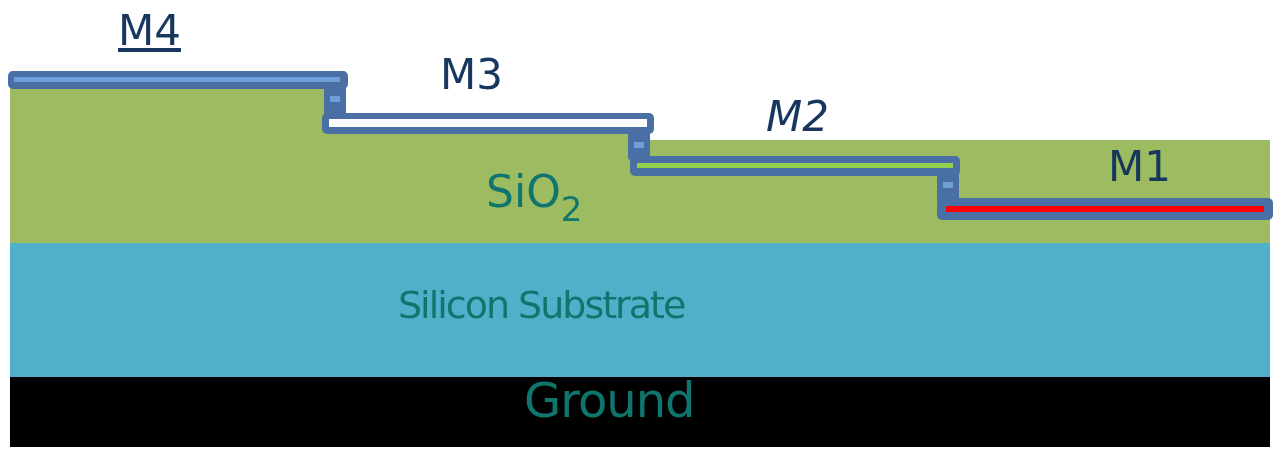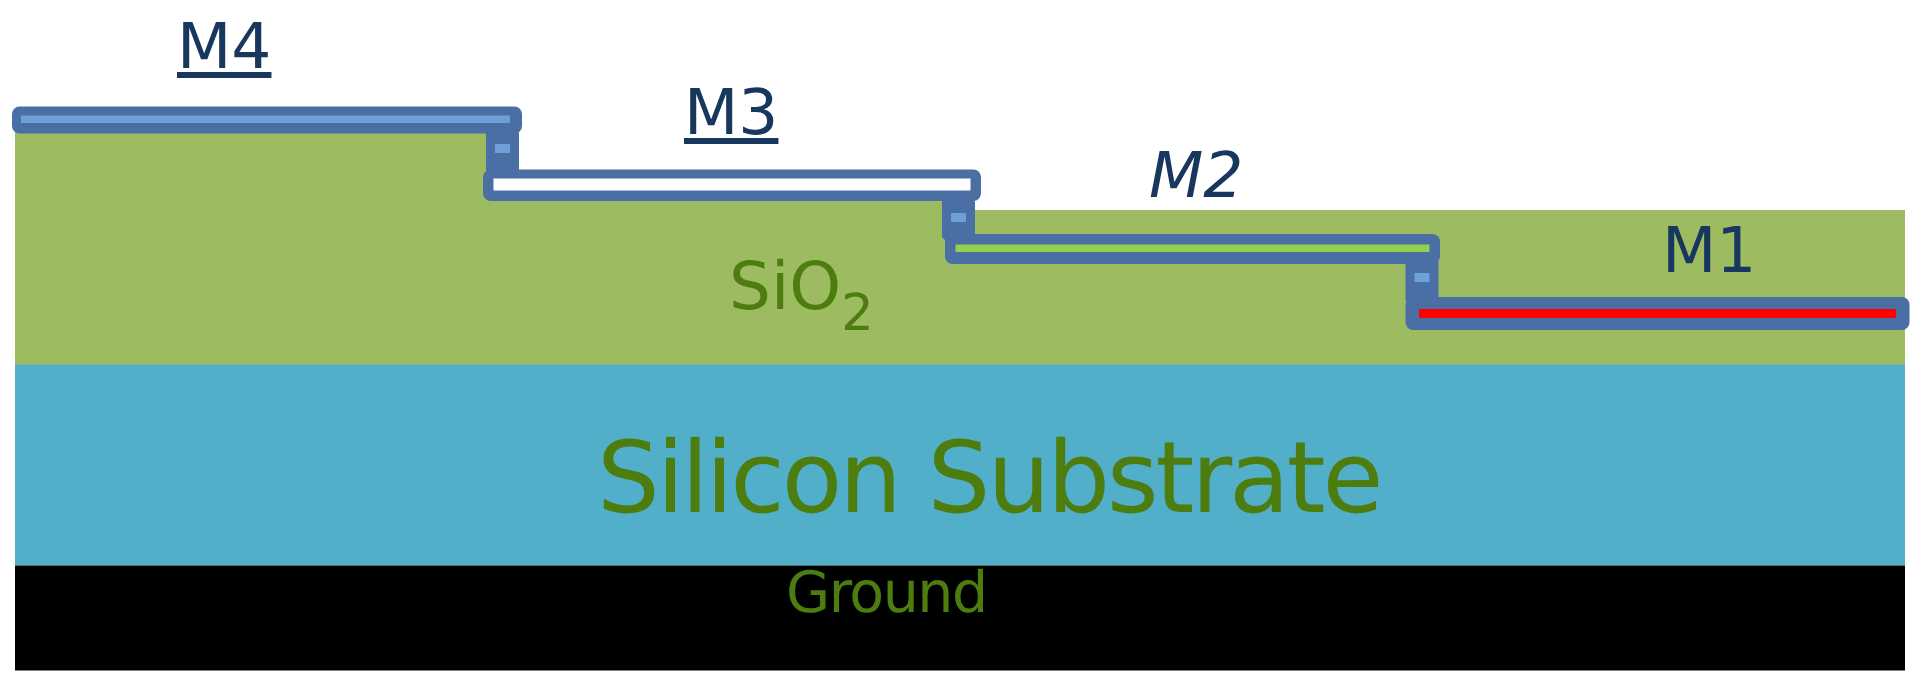--- a/index.html
+++ b/index.html
@@ -1,20 +1,20 @@
 <!DOCTYPE html>
 <html><head>
   <meta charset="utf-8">
   <style>
     html, body { margin: 0; padding: 0; background: #ffffff; }
     body { width: 1280px; height: 450px; position: relative; overflow: hidden; font-family: "DejaVu Sans", sans-serif; }
     .layer { position: absolute; }
     .label { position: absolute; white-space: nowrap; }
     .metal-label { color: #17375e; font-size: 42px; line-height: 1; }
-    .white-label { color: #4d7c0f; line-height: 1; }
+    .white-label { color: #0f766e; line-height: 1; }
     .wire { position: absolute; background: #4a6fa5; border-radius: 5px; }
     .wire-core { position: absolute; }
     .via { position: absolute; background: #4a6fa5; border-radius: 3px; }
     .via-dot { position: absolute; width: 10px; height: 6px; background: #6f9fd8; }
   </style>
 </head>
 <body>
 
 <div class="layer" style="left:10px; top:84px; width:322px; height:160px; background:#9dbb61;"></div>
 <div class="layer" style="left:330px; top:130px; width:310px; height:114px; background:#9dbb61;"></div>
@@ -43,23 +43,23 @@
 </div>
 <div class="via" style="left:937px; top:172px; width:22px; height:30px;">
   <div class="via-dot" style="left:6px; top:10px;"></div>
 </div>
 
 <div class="wire" style="left:937px; top:198px; width:336px; height:22px;">
   <div class="wire-core" style="left:9px; top:8px; width:318px; height:6px; background:#ff0000;"></div>
 </div>
 
 <span class="label metal-label" style="left:118px; top:10px;text-decoration:underline;">M4</span>
-<span class="label metal-label" style="left:456px; top:54px;text-decoration:underline;">M3</span>
+<span class="label metal-label" style="left:440px; top:54px;">M3</span>
 <span class="label metal-label" style="left:766px; top:96px;font-style:italic;">M2</span>
 <span class="label metal-label" style="left:1108px; top:146px;">M1</span>
 
 <div class="label white-label" style="left:486px; top:170px; font-size:44px;">
   <span>SiO</span><sub style="font-size:34px; vertical-align:-14px;">2</sub>
 </div>
 
-<span class="label white-label" style="left:398px; top:286px; font-size:66px; letter-spacing:-2px;">Silicon Substrate</span>
+<span class="label white-label" style="left:398px; top:286px; font-size:38px; letter-spacing:-2px;">Silicon Substrate</span>
 
-<span class="label white-label" style="left:524px; top:376px; font-size:38px; letter-spacing:-1px;">Ground</span>
+<span class="label white-label" style="left:524px; top:376px; font-size:48px; letter-spacing:-1px;">Ground</span>
 
 </body></html>

